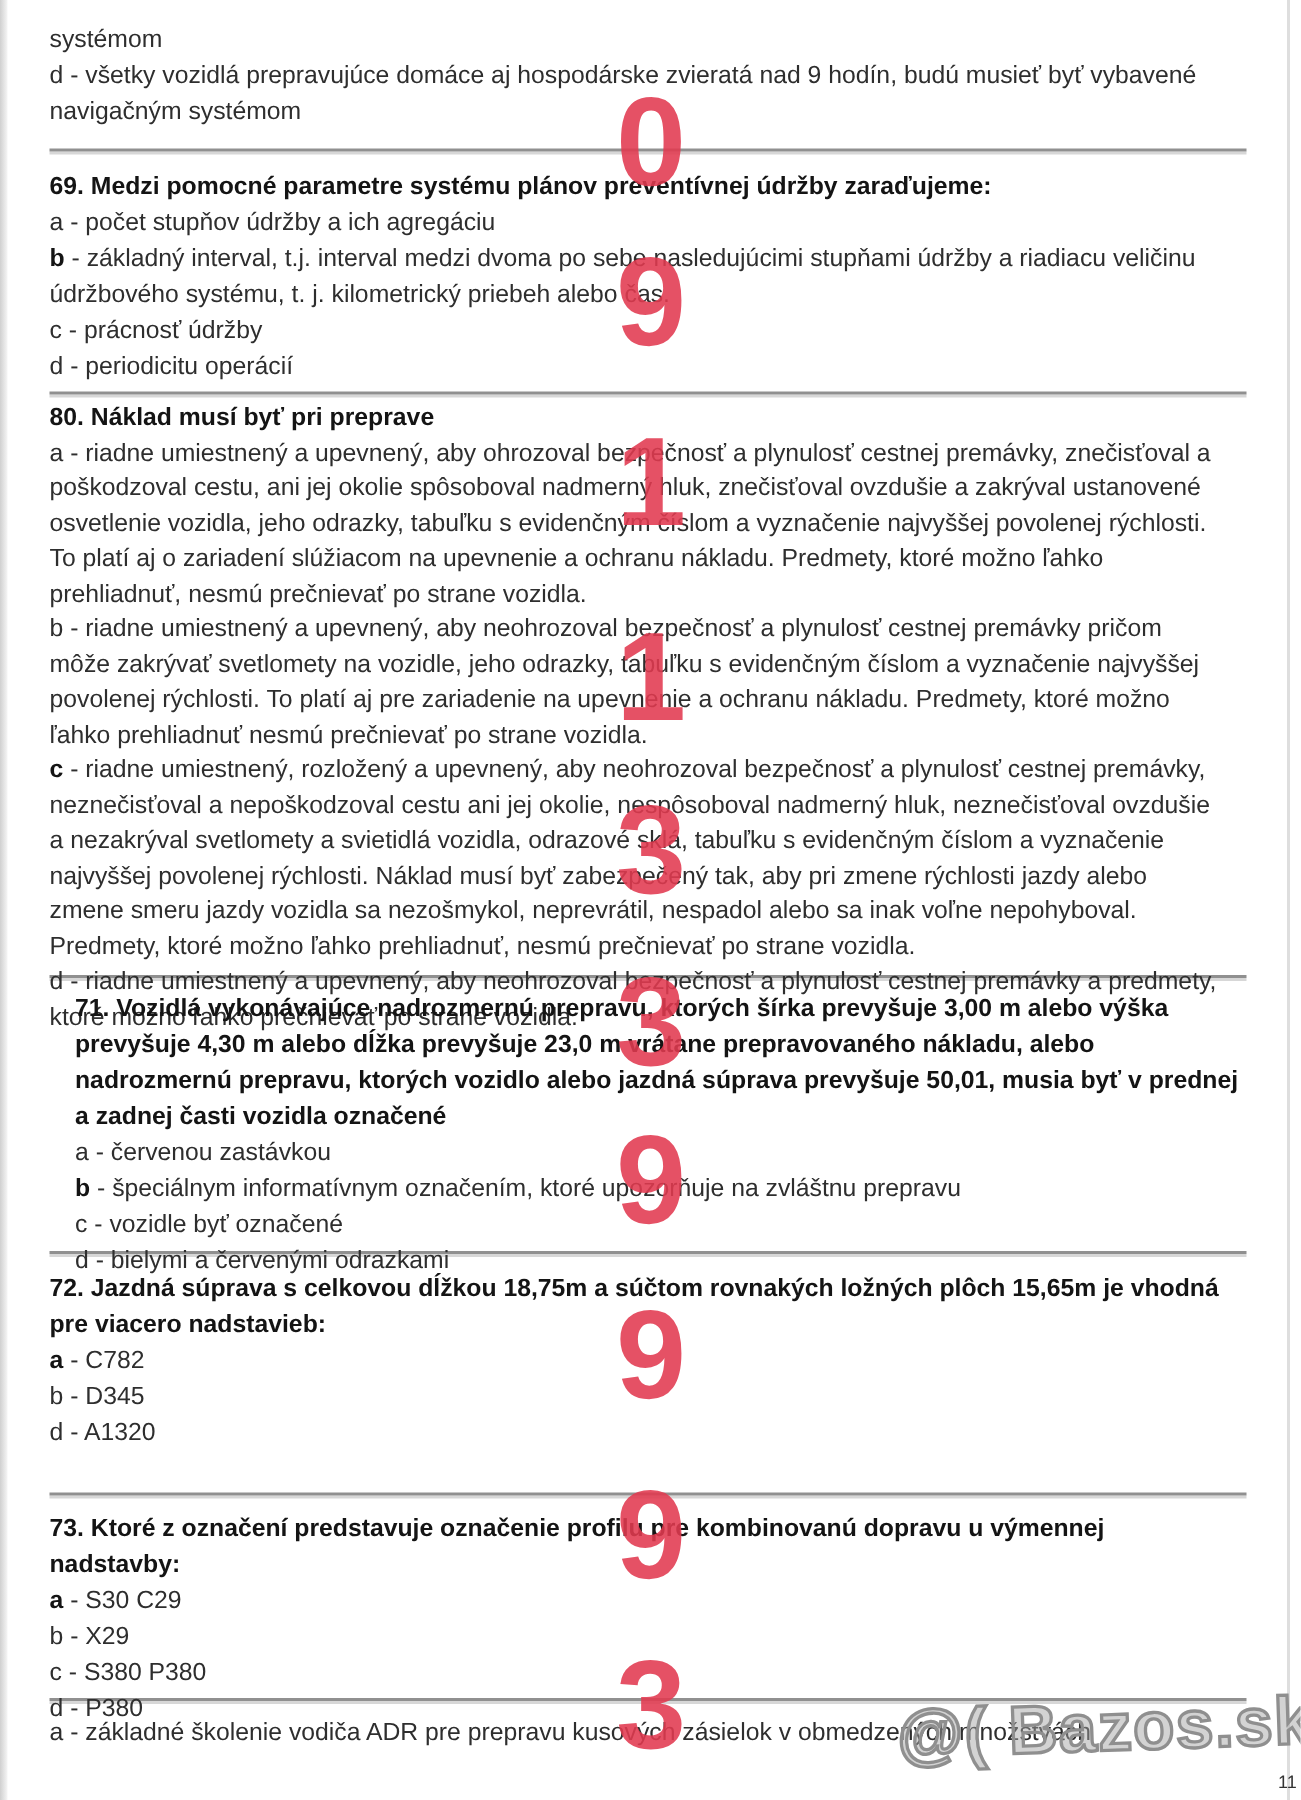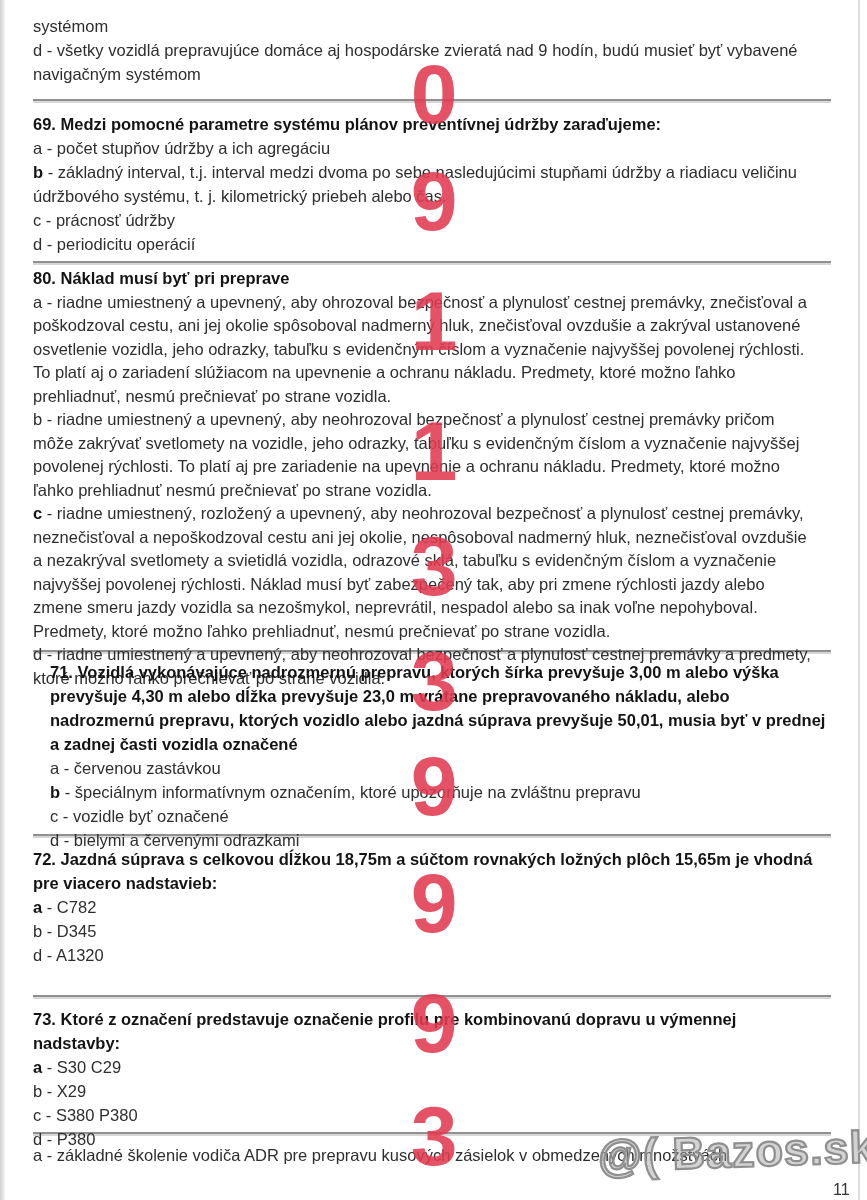--- a/index.html
+++ b/index.html
@@ -32,22 +32,22 @@
   .wm0{top:52px;} .wm1{top:159px;} .wm2{top:279px;} .wm3{top:409px;}
   .wm4{top:524px;} .wm5{top:639px;} .wm6{top:744px;} .wm7{top:861px;}
   .wm8{top:981px;} .wm9{top:1094px;}
   
   .bazos{position:absolute;left:598px;top:1126px;z-index:6;
     font-size:45px;font-weight:700;letter-spacing:1px;
     color:rgba(255,255,255,0.12);
     -webkit-text-stroke:2.2px #8f8f8f;
     text-shadow:0 0 1px rgba(130,130,130,.4);
     transform:rotate(-2deg);white-space:nowrap;}
-  .pagenum{position:absolute;left:833px;top:1181px;z-index:4;
-    font-size:16px;color:#333;}
+  .pagenum{position:absolute;left:852px;top:1181px;z-index:4;
+    font-size:12px;color:#333;}
 </style>
 </head>
 <body>
 
 <div class="page">
   <div class="edge-left"></div>
   <div class="edge-right"></div>
 
   <div class="block" style="top:14px;">
     <p class="opt">systémom</p>

